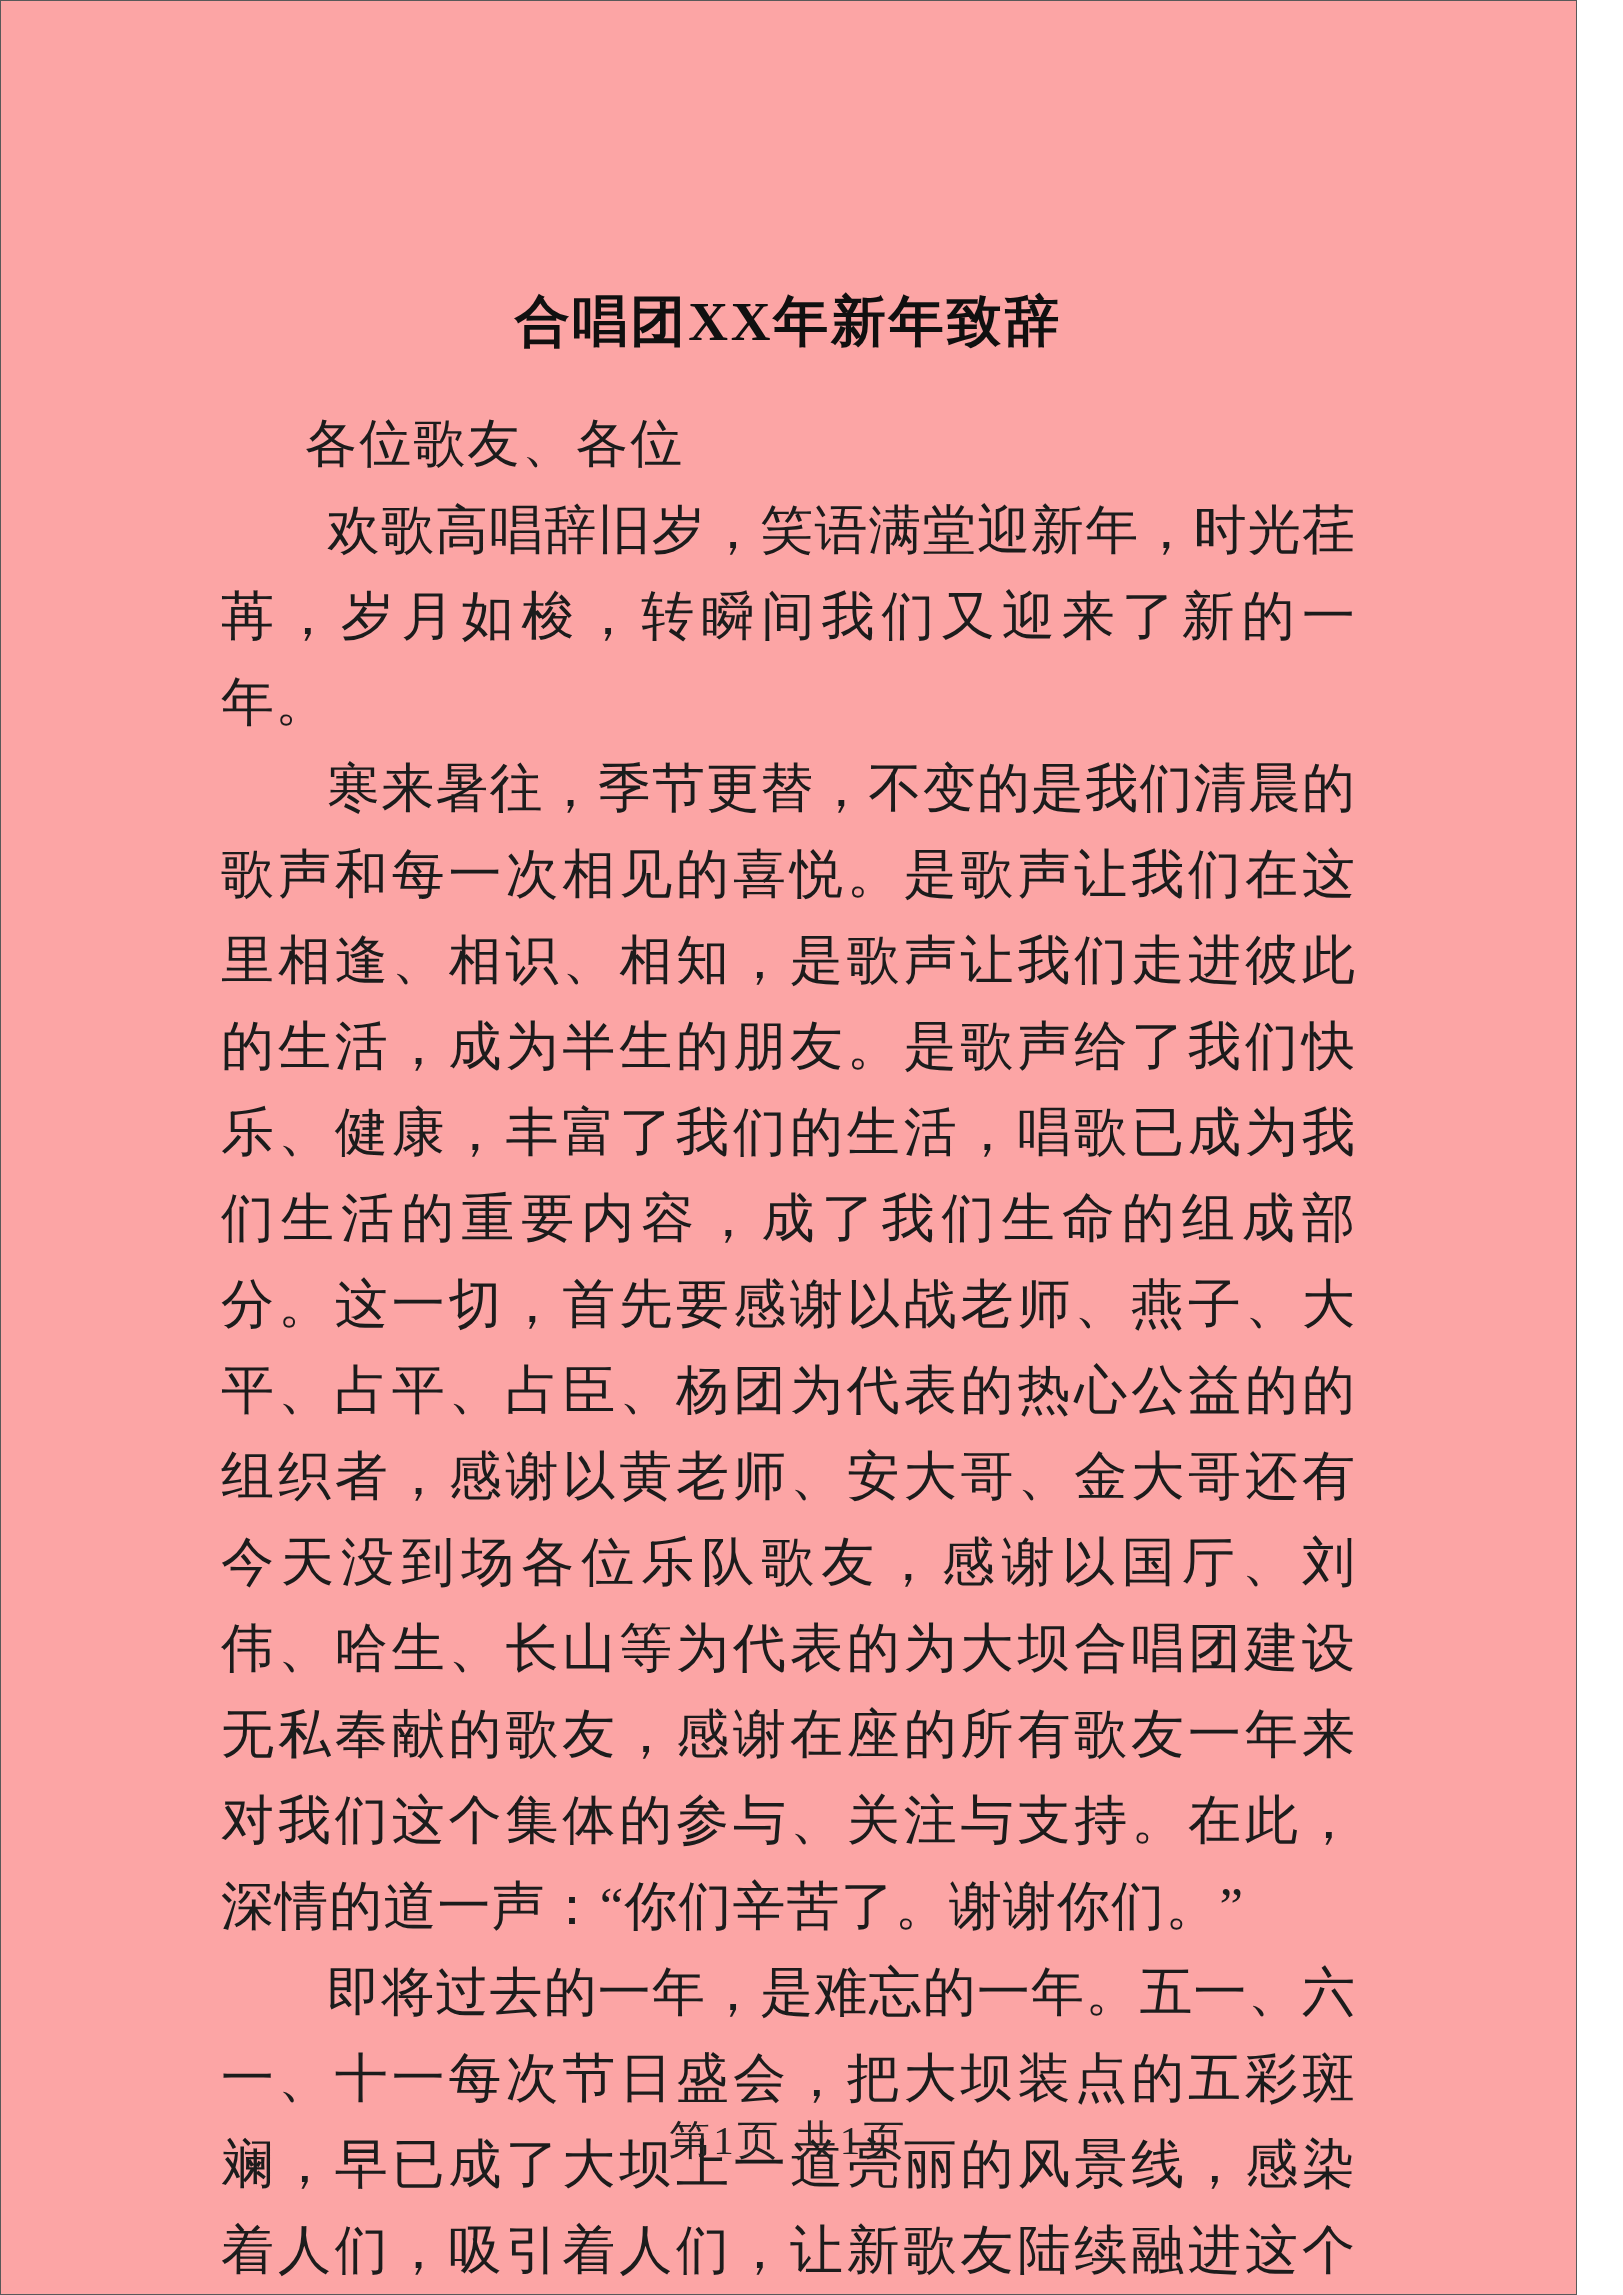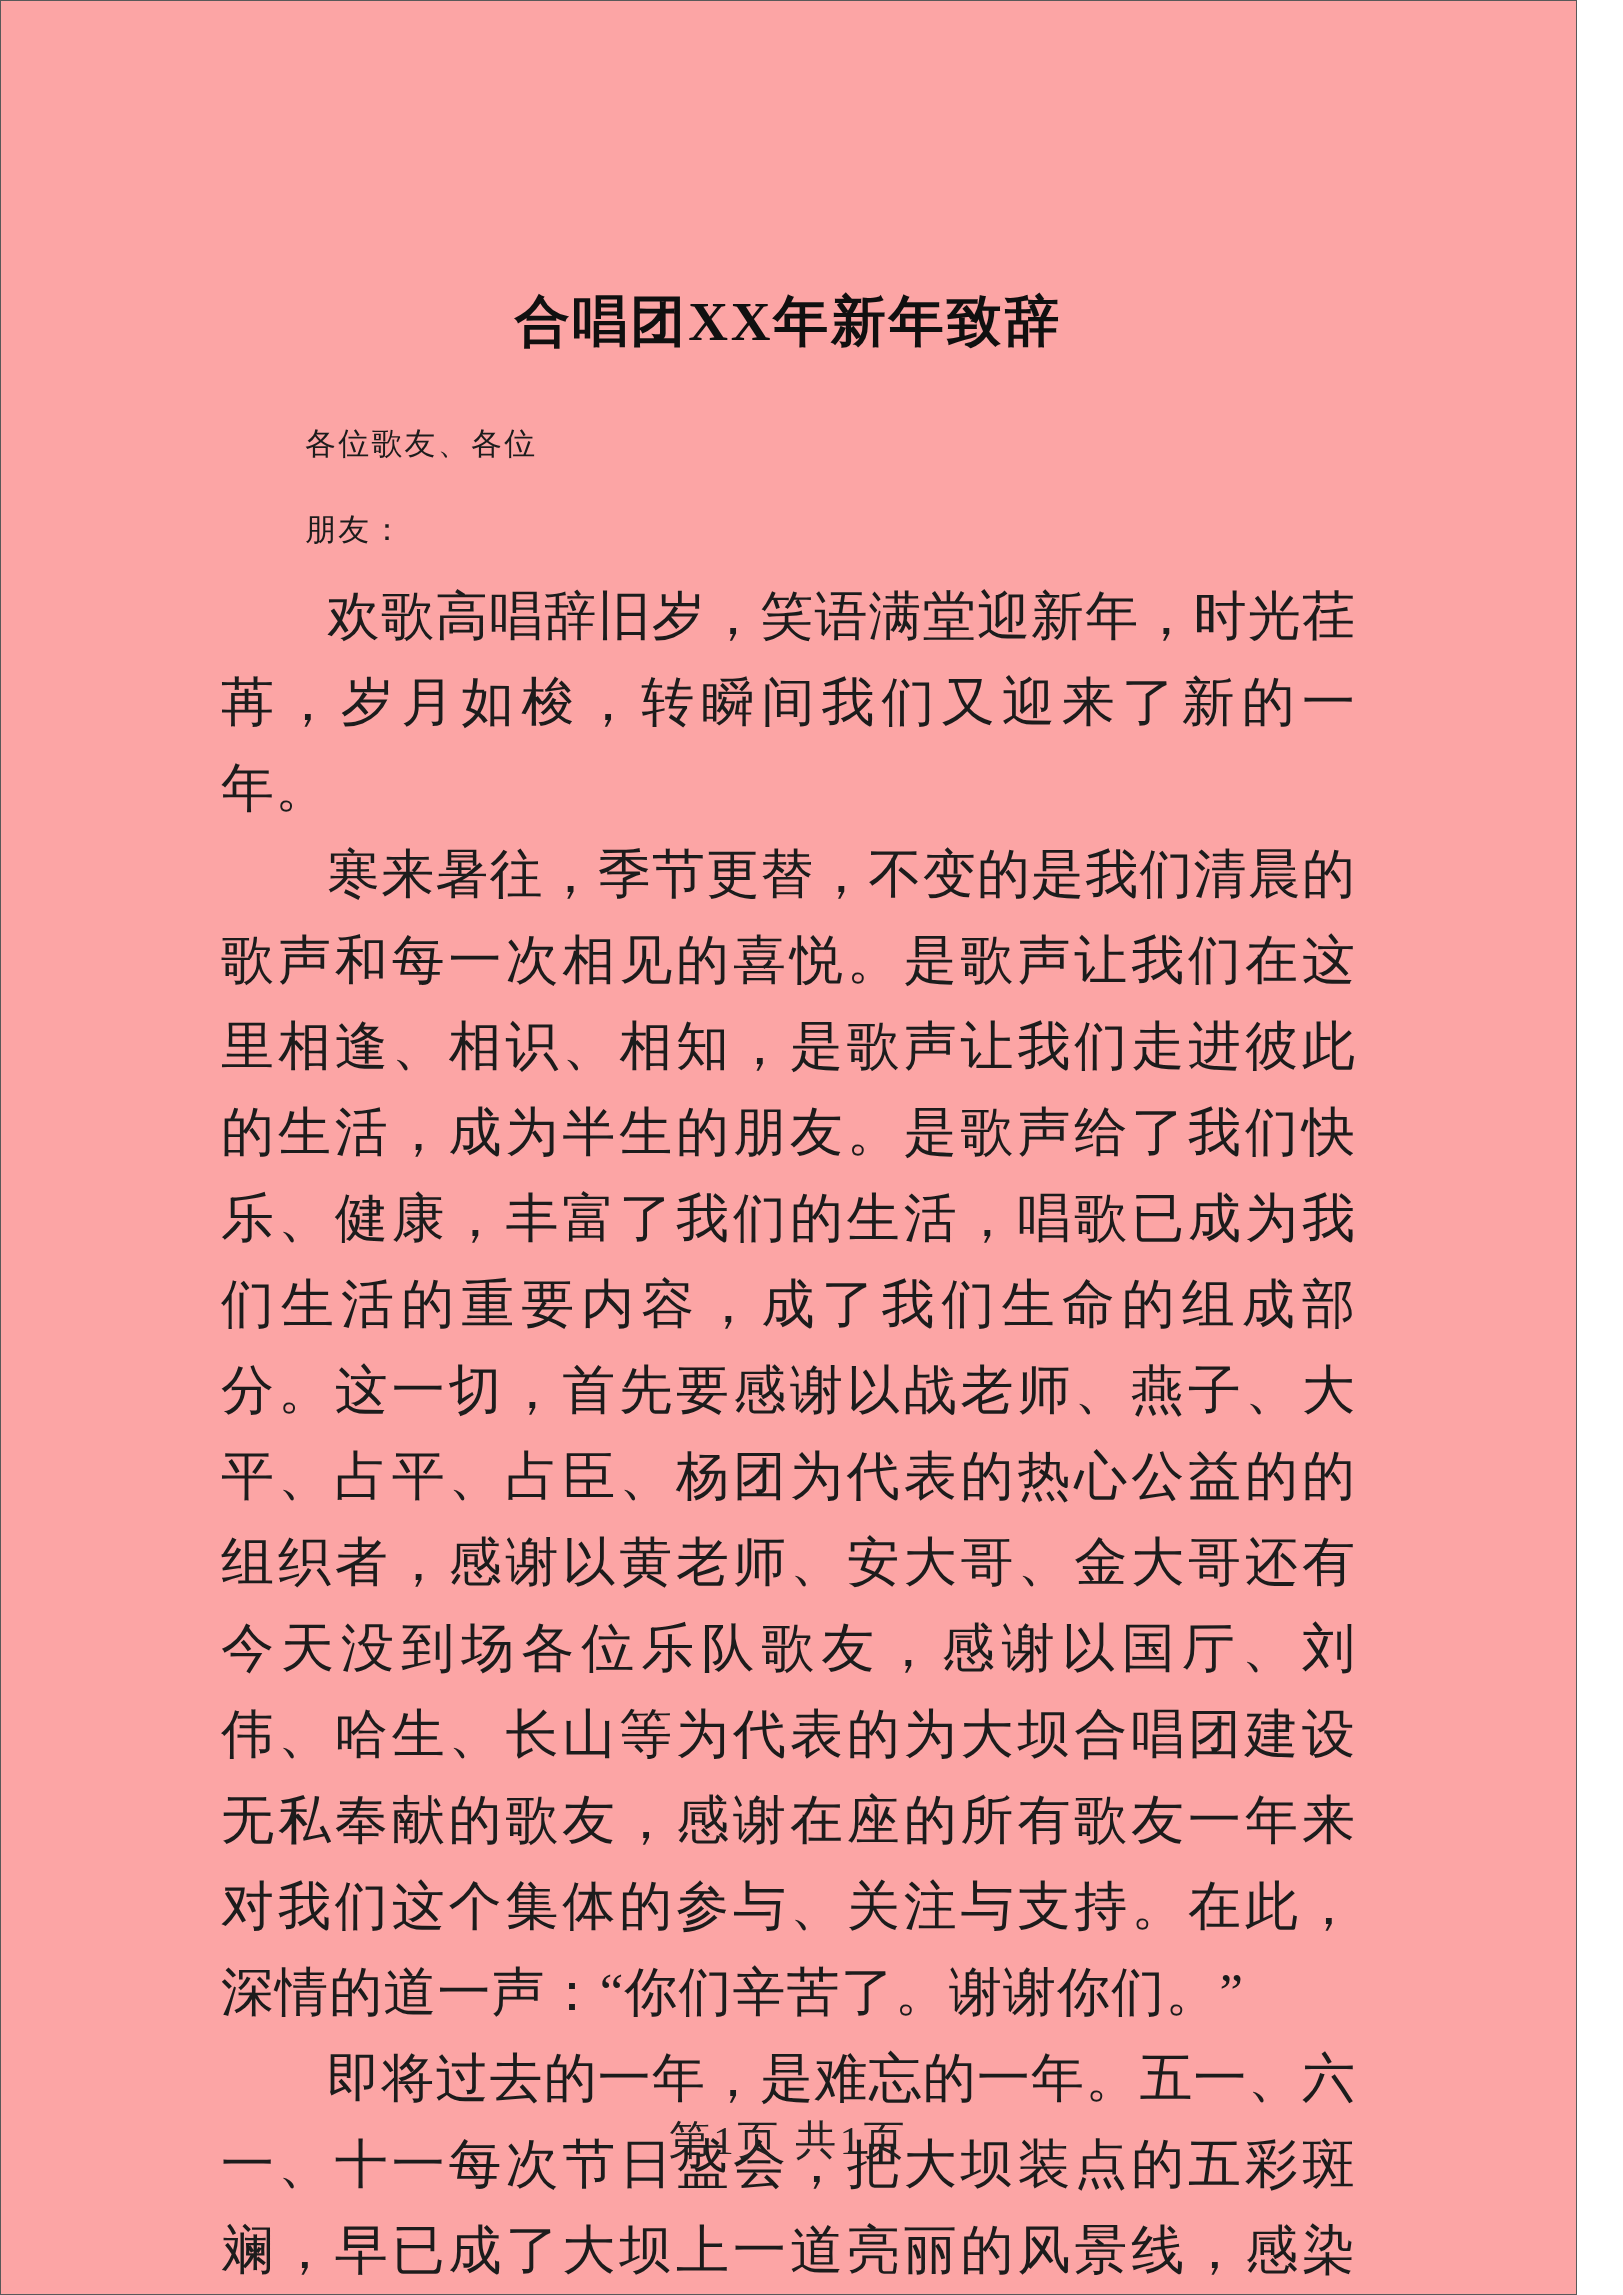--- a/index.html
+++ b/index.html
@@ -26,21 +26,21 @@
     text-align: center;
     font-size: 55px;
     font-weight: bold;
     letter-spacing: 2.8px;
     line-height: 81px;
     color: #101010;
     font-family: "Liberation Serif", "DejaVu Serif", serif;
   }
   .greeting {
     margin: 0;
-    font-size: 31px;
+    font-size: 52px;
     line-height: 86px;
     text-indent: 84px;
     letter-spacing: 2.2px;
     color: #1c1c1c;
   }
   .body-para {
     margin: 0;
     font-size: 53px;
     line-height: 86px;
     text-indent: 2em;
@@ -63,21 +63,20 @@
 </style>
 </head>
 <body>
 
 <div class="page">
   <div class="content">
     <h1 class="doc-title">合唱团XX年新年致辞</h1>
 
     <p class="greeting">各位歌友、各位</p>
 
-    <p class="greeting">朋友：</p>
 
     <p class="body-para">欢歌高唱辞旧岁，笑语满堂迎新年，时光荏苒，岁月如梭，转瞬间我们又迎来了新的一年。</p>
 
 
     <p class="body-para">寒来暑往，季节更替，不变的是我们清晨的歌声和每一次相见的喜悦。是歌声让我们在这里相逢、相识、相知，是歌声让我们走进彼此的生活，成为半生的朋友。是歌声给了我们快乐、健康，丰富了我们的生活，唱歌已成为我们生活的重要内容，成了我们生命的组成部分。这一切，首先要感谢以战老师、燕子、大平、占平、占臣、杨团为代表的热心公益的的组织者，感谢以黄老师、安大哥、金大哥还有今天没到场各位乐队歌友，感谢以国厅、刘伟、哈生、长山等为代表的为大坝合唱团建设无私奉献的歌友，感谢在座的所有歌友一年来对我们这个集体的参与、关注与支持。在此，深情的道一声：“你们辛苦了。谢谢你们。”</p>
 
     <p class="body-para">即将过去的一年，是难忘的一年。五一、六一、十一每次节日盛会，把大坝装点的五彩斑斓，早已成了大坝上一道亮丽的风景线，感染着人们，吸引着人们，让新歌友陆续融进这个大家庭。哈夏音乐会、哈尔滨音乐厅、电视台千米演播厅、社区广场展示了我们的风采。迷人的太阳岛、美丽的西泉眼留下我们欢歌笑语。</p>
   </div>
 
   <div class="footer">第1页 共1页</div>

